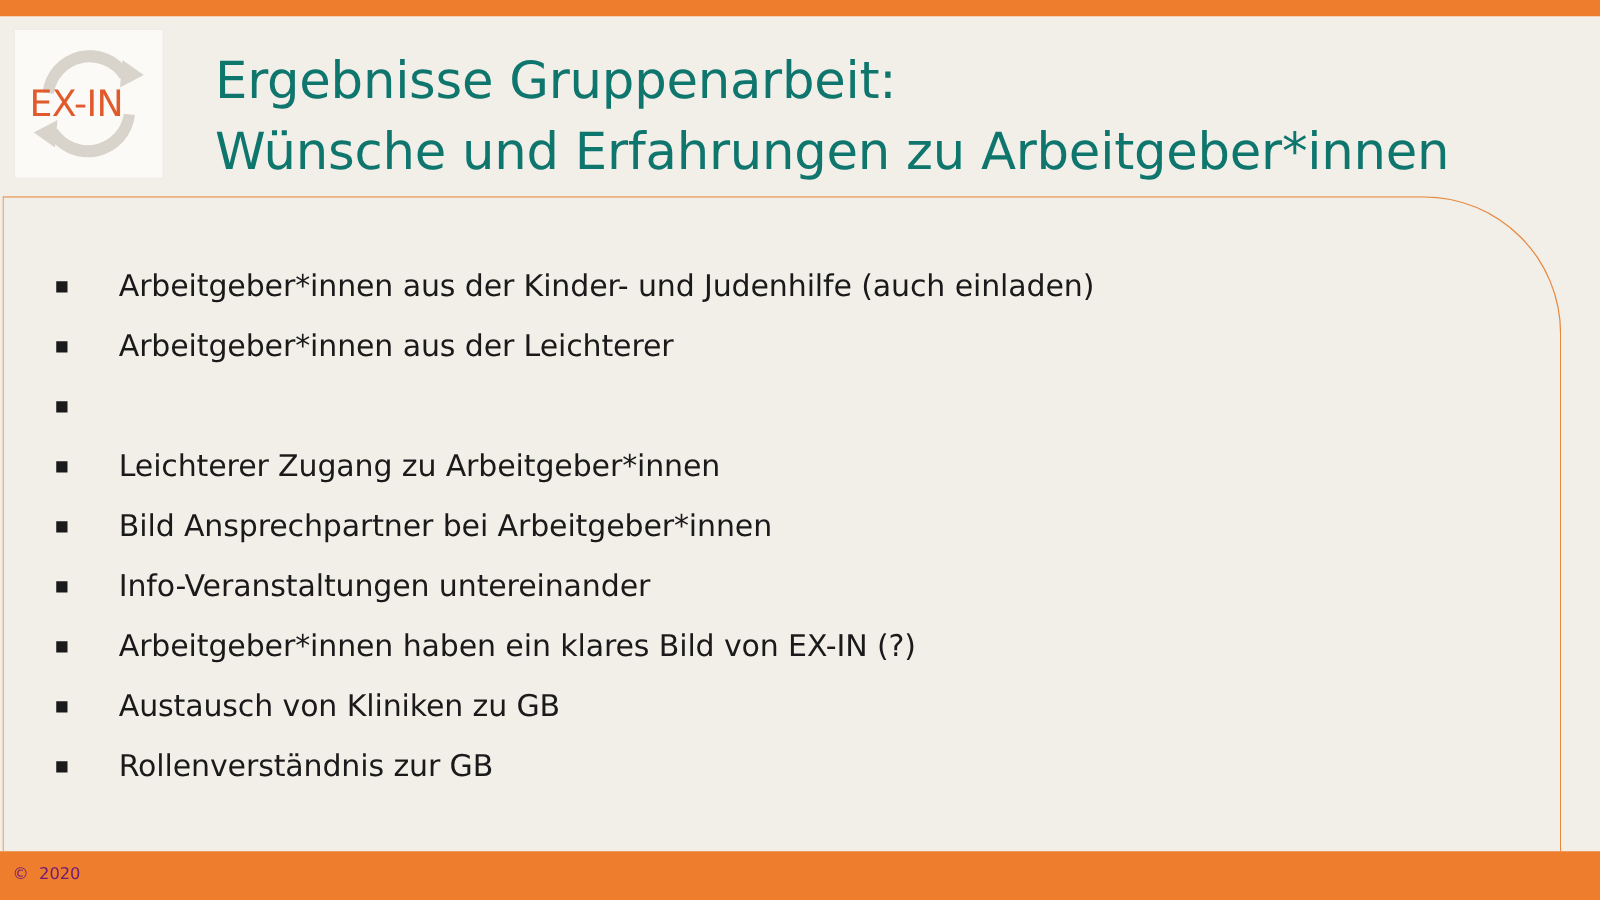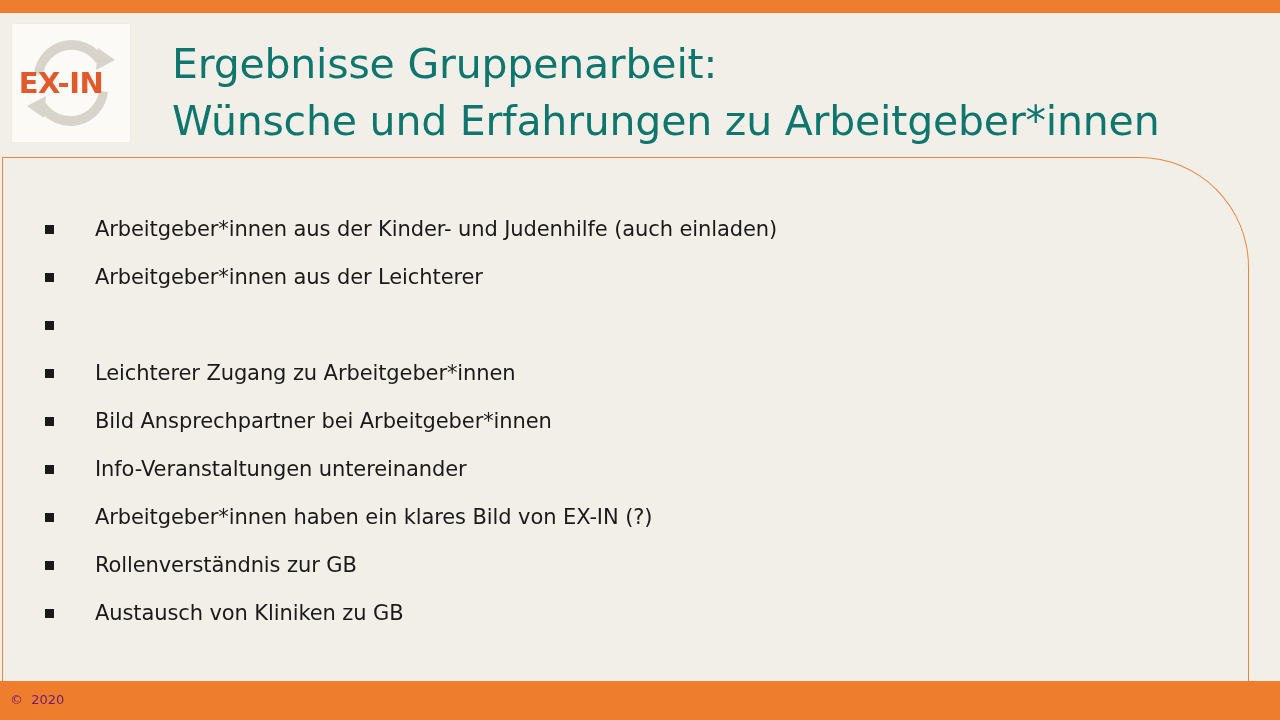--- a/index.html
+++ b/index.html
@@ -50,21 +50,21 @@
     width: 118px;
     height: 118px;
   }
   .logo-text {
     position: absolute;
     left: 0;
     top: 42px;
     width: 98px;
     text-align: center;
     font-family: "DejaVu Sans", sans-serif;
-    font-weight: bold;
+    font-weight: normal;
     font-size: 29px;
     letter-spacing: -0.5px;
     color: #E05A2B;
     line-height: 34px;
     white-space: nowrap;
   }
 
   .slide-title {
     position: absolute;
     left: 172px;
@@ -120,21 +120,21 @@
     top: 20px;
     width: 9px;
     height: 9px;
     background: #1A1A1A;
   }
 
   .bullet-text {
     display: block;
     margin-left: 50px;
     font-family: "DejaVu Sans", sans-serif;
-    font-size: 21px;
+    font-size: 24px;
     line-height: 26px;
     color: #1A1A1A;
     letter-spacing: -0.1px;
     white-space: nowrap;
   }
 
   
   .footer-bar {
     position: absolute;
     left: 0;
@@ -201,24 +201,24 @@
     <li class="bullet-item">
       <span class="bullet-marker"></span>
       <span class="bullet-text">Info-Veranstaltungen untereinander</span>
     </li>
     <li class="bullet-item">
       <span class="bullet-marker"></span>
       <span class="bullet-text">Arbeitgeber*innen haben ein klares Bild von EX-IN (?)</span>
     </li>
     <li class="bullet-item">
       <span class="bullet-marker"></span>
+      <span class="bullet-text">Austausch von Kliniken zu GB</span>
+    </li>
+    <li class="bullet-item">
+      <span class="bullet-marker"></span>
       <span class="bullet-text">Rollenverständnis zur GB</span>
-    </li>
-    <li class="bullet-item">
-      <span class="bullet-marker"></span>
-      <span class="bullet-text">Austausch von Kliniken zu GB</span>
     </li>
   </ul>
 </div>
 
 <div class="footer-bar">
   <div class="footer-text">©  2020</div>
 </div>
 
 </body></html>

